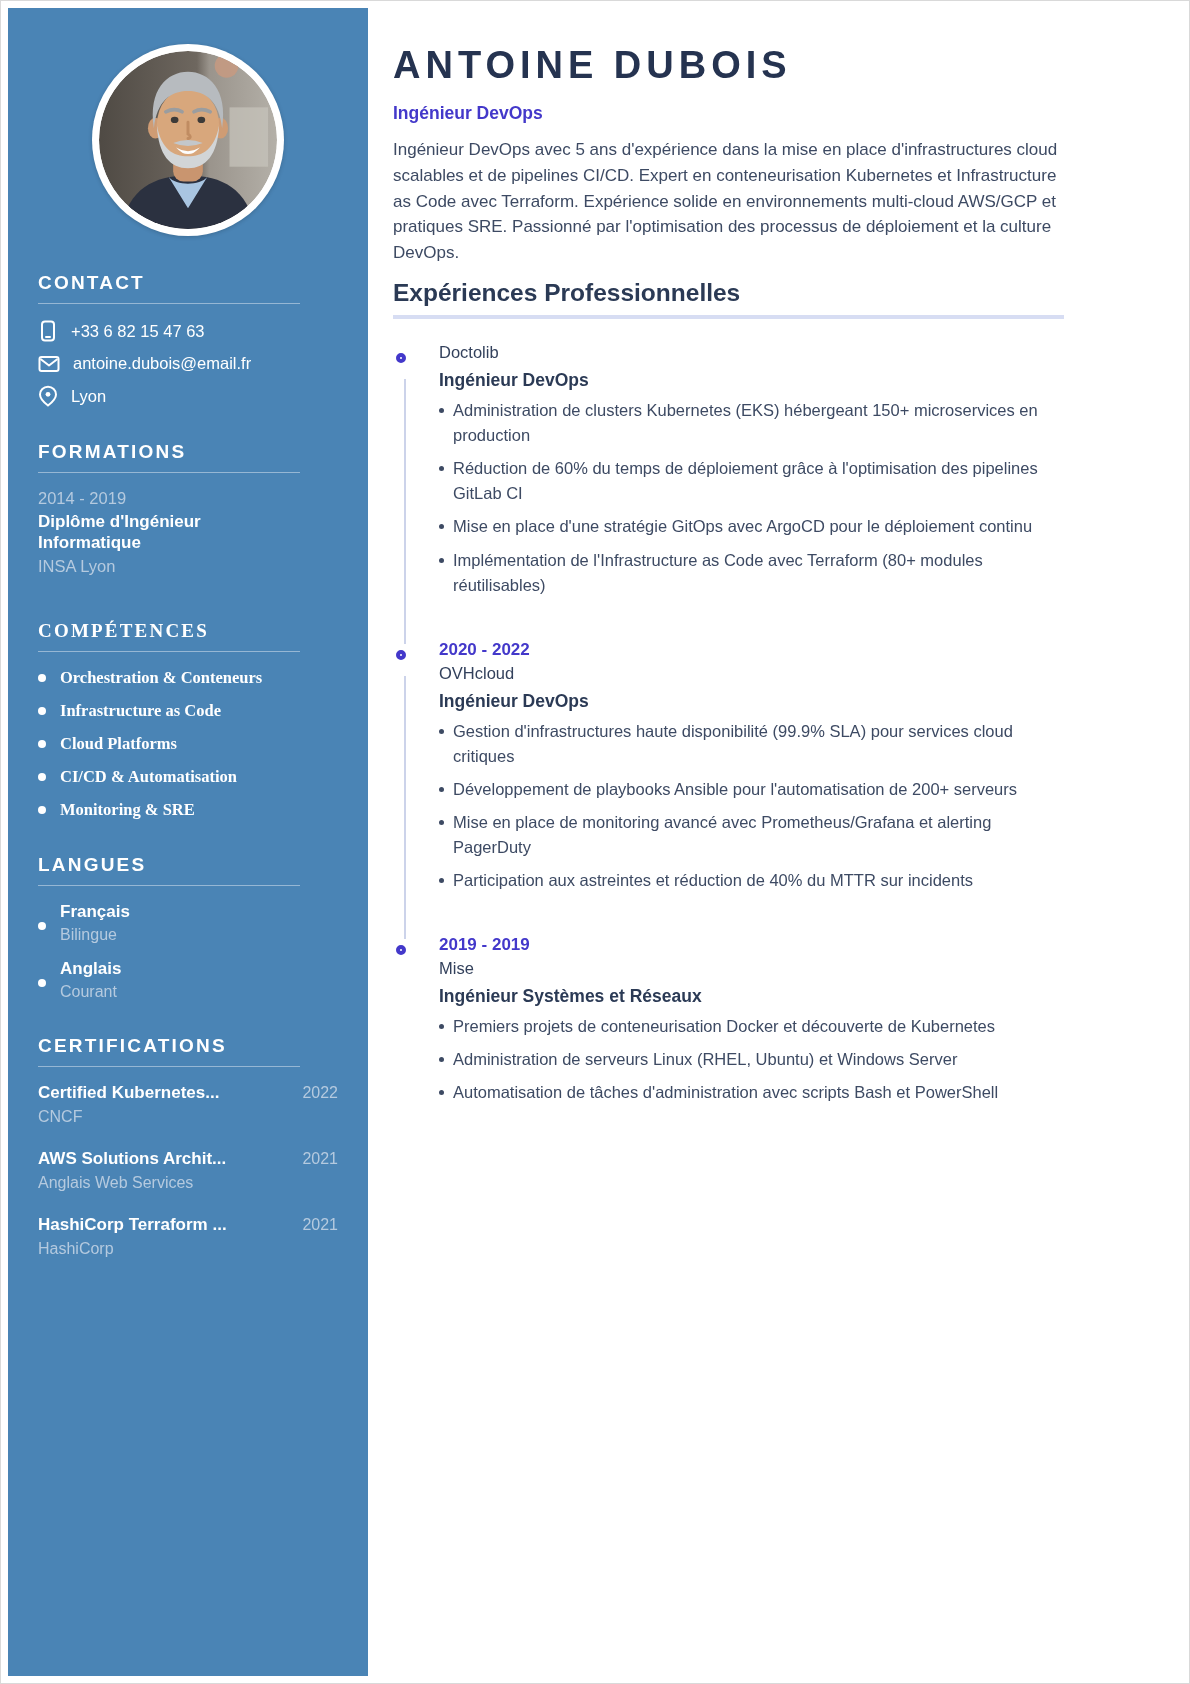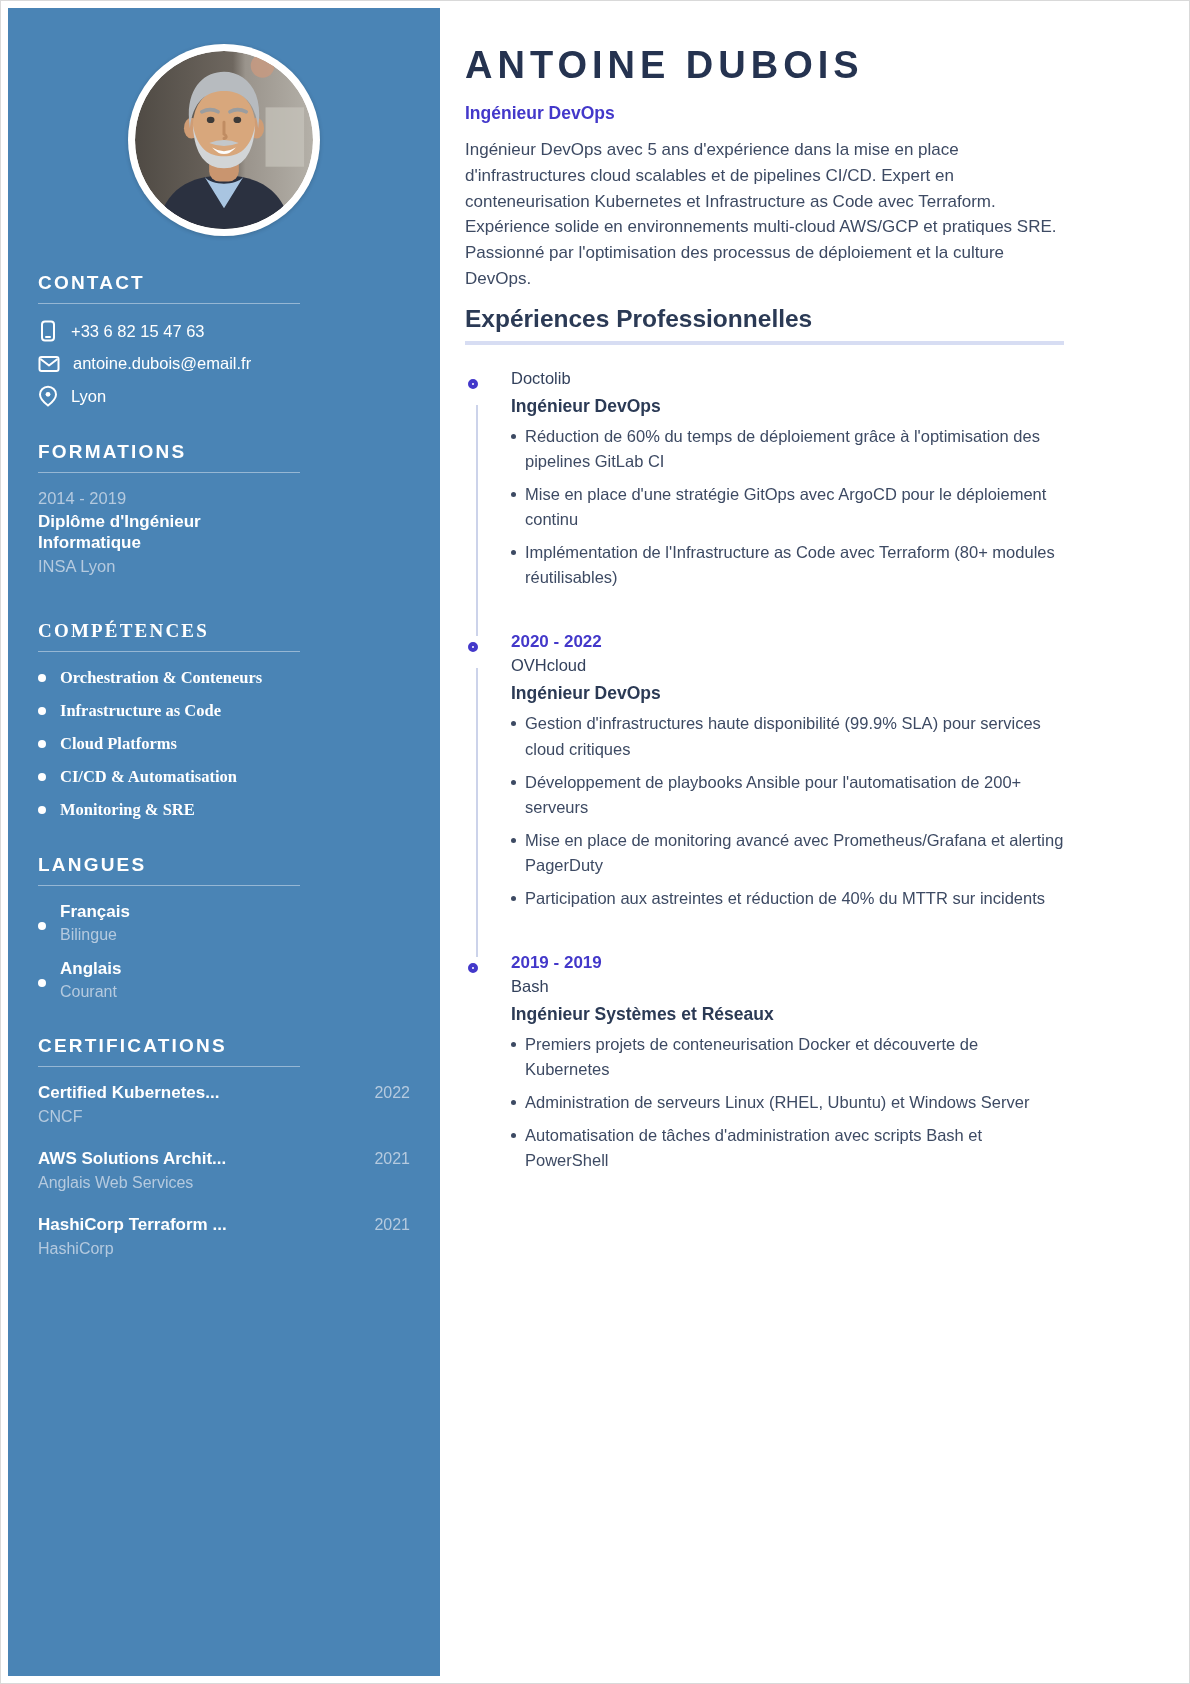--- a/index.html
+++ b/index.html
@@ -4,21 +4,21 @@
 <style>
   * { margin:0; padding:0; box-sizing:border-box; }
   html,body { background:#f4f4f4; }
   body { font-family:"Liberation Sans","DejaVu Sans",sans-serif; }
   .page {
     width:1190px; height:1684px; background:#ffffff;
     border:1px solid #d9d9d9; padding:7px; display:flex; overflow:hidden;
   }
   
   .sidebar {
-    width:432px; flex-shrink:0; background:#4a84b5; color:#ffffff;
+    width:360px; flex-shrink:0; background:#4a84b5; color:#ffffff;
     padding:36px 30px 30px 30px;
   }
   .photo-wrap { width:192px; height:192px; margin:0 auto 36px auto; border-radius:50%;
     background:#ffffff; padding:7px; box-shadow:0 1px 4px rgba(0,0,0,.18); }
   .photo { width:178px; height:178px; border-radius:50%; overflow:hidden; display:block; }
   .side-section { margin-bottom:34px; }
   .side-heading { font-size:19px; font-weight:700; letter-spacing:2.2px; color:#ffffff; }
   .side-rule { height:1px; background:rgba(255,255,255,.42); width:262px; margin:9px 0 16px 0; }
   .contact-row { display:flex; align-items:center; gap:13px; margin-bottom:12px;
     font-size:16.5px; color:#ffffff; }
@@ -234,20 +234,24 @@
     <div class="exp-rule"></div>
 
     <div class="exp">
       <span class="tl-dot"></span>
       <span class="tl-line"></span>
       <div class="exp-company">Doctolib</div>
       <div class="exp-role">Ingénieur DevOps</div>
       <ul class="exp-bullets">
         <li>
             <span class="bdot"></span>
+            <span>Administration de clusters Kubernetes (EKS) hébergeant 150+ microservices en production</span>
+          </li>
+        <li>
+            <span class="bdot"></span>
             <span>Réduction de 60% du temps de déploiement grâce à l'optimisation des pipelines GitLab CI</span>
           </li>
         <li>
             <span class="bdot"></span>
             <span>Mise en place d'une stratégie GitOps avec ArgoCD pour le déploiement continu</span>
           </li>
         <li>
             <span class="bdot"></span>
             <span>Implémentation de l'Infrastructure as Code avec Terraform (80+ modules réutilisables)</span>
           </li>
@@ -277,21 +281,21 @@
             <span class="bdot"></span>
             <span>Participation aux astreintes et réduction de 40% du MTTR sur incidents</span>
           </li>
       </ul>
     </div>
 
     <div class="exp">
       <span class="tl-dot"></span>
 
       <div class="exp-dates">2019 - 2019</div>
-      <div class="exp-company">Bash</div>
+      <div class="exp-company">Mise</div>
       <div class="exp-role">Ingénieur Systèmes et Réseaux</div>
       <ul class="exp-bullets">
         <li>
             <span class="bdot"></span>
             <span>Premiers projets de conteneurisation Docker et découverte de Kubernetes</span>
           </li>
         <li>
             <span class="bdot"></span>
             <span>Administration de serveurs Linux (RHEL, Ubuntu) et Windows Server</span>
           </li>

